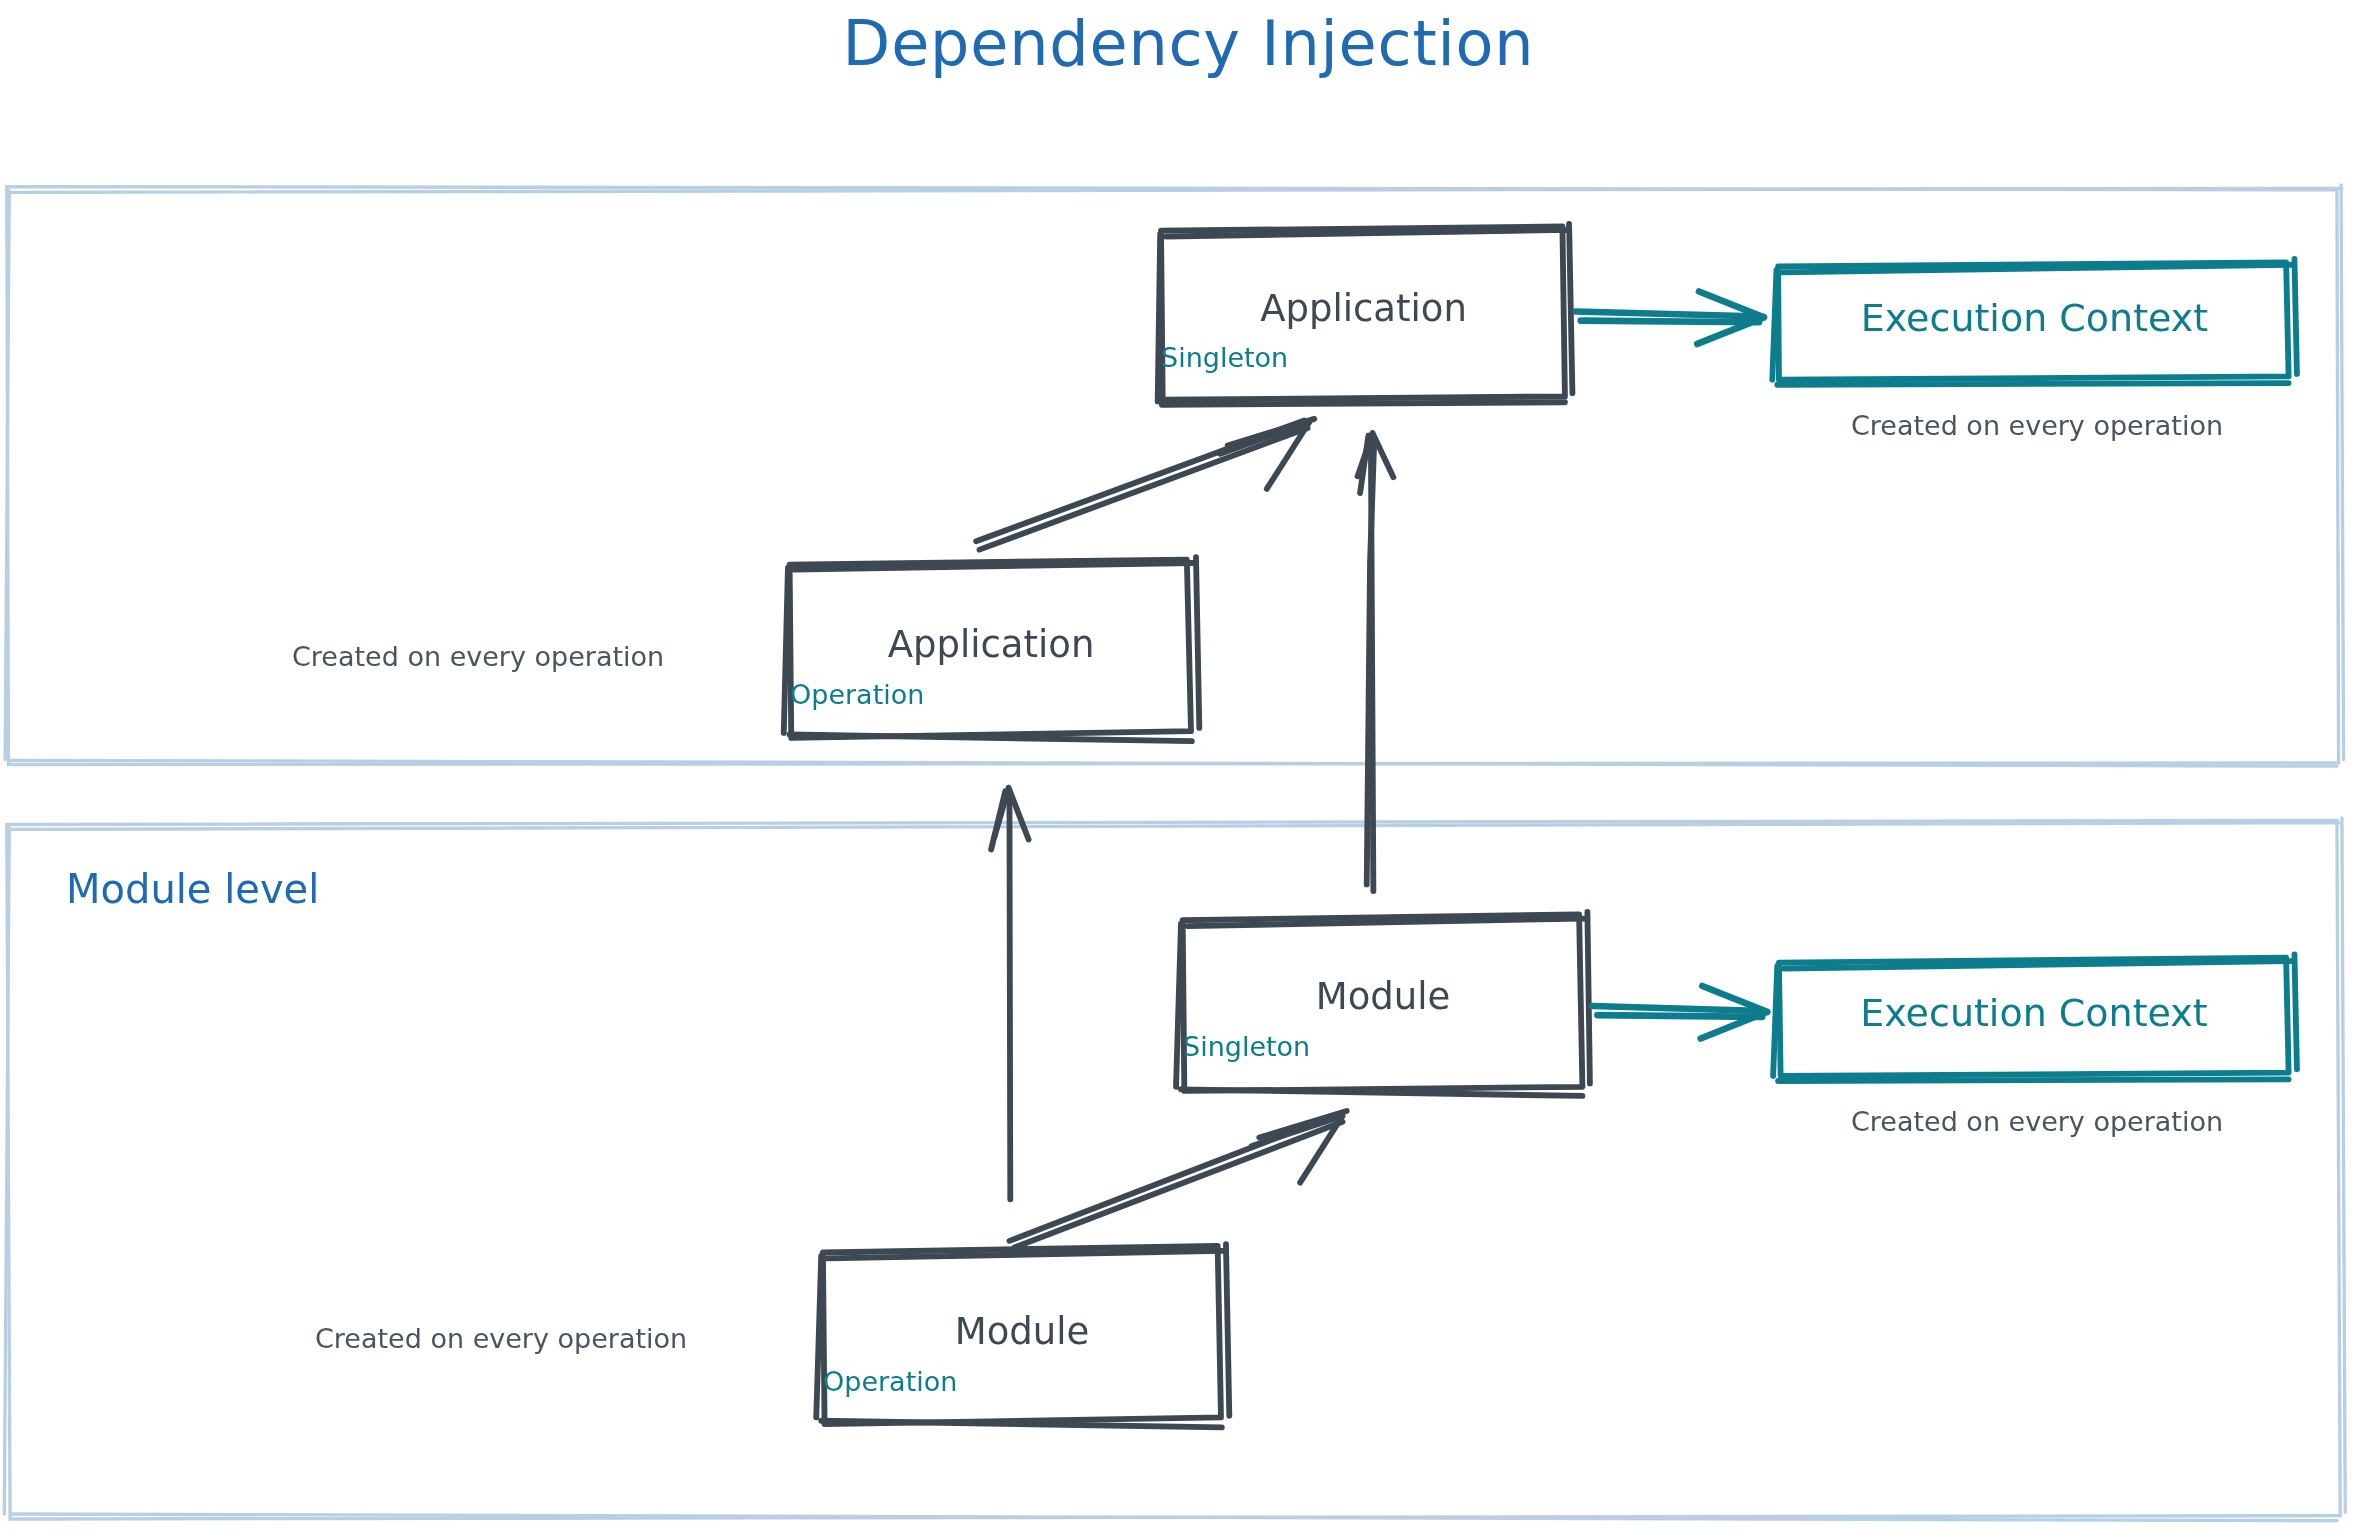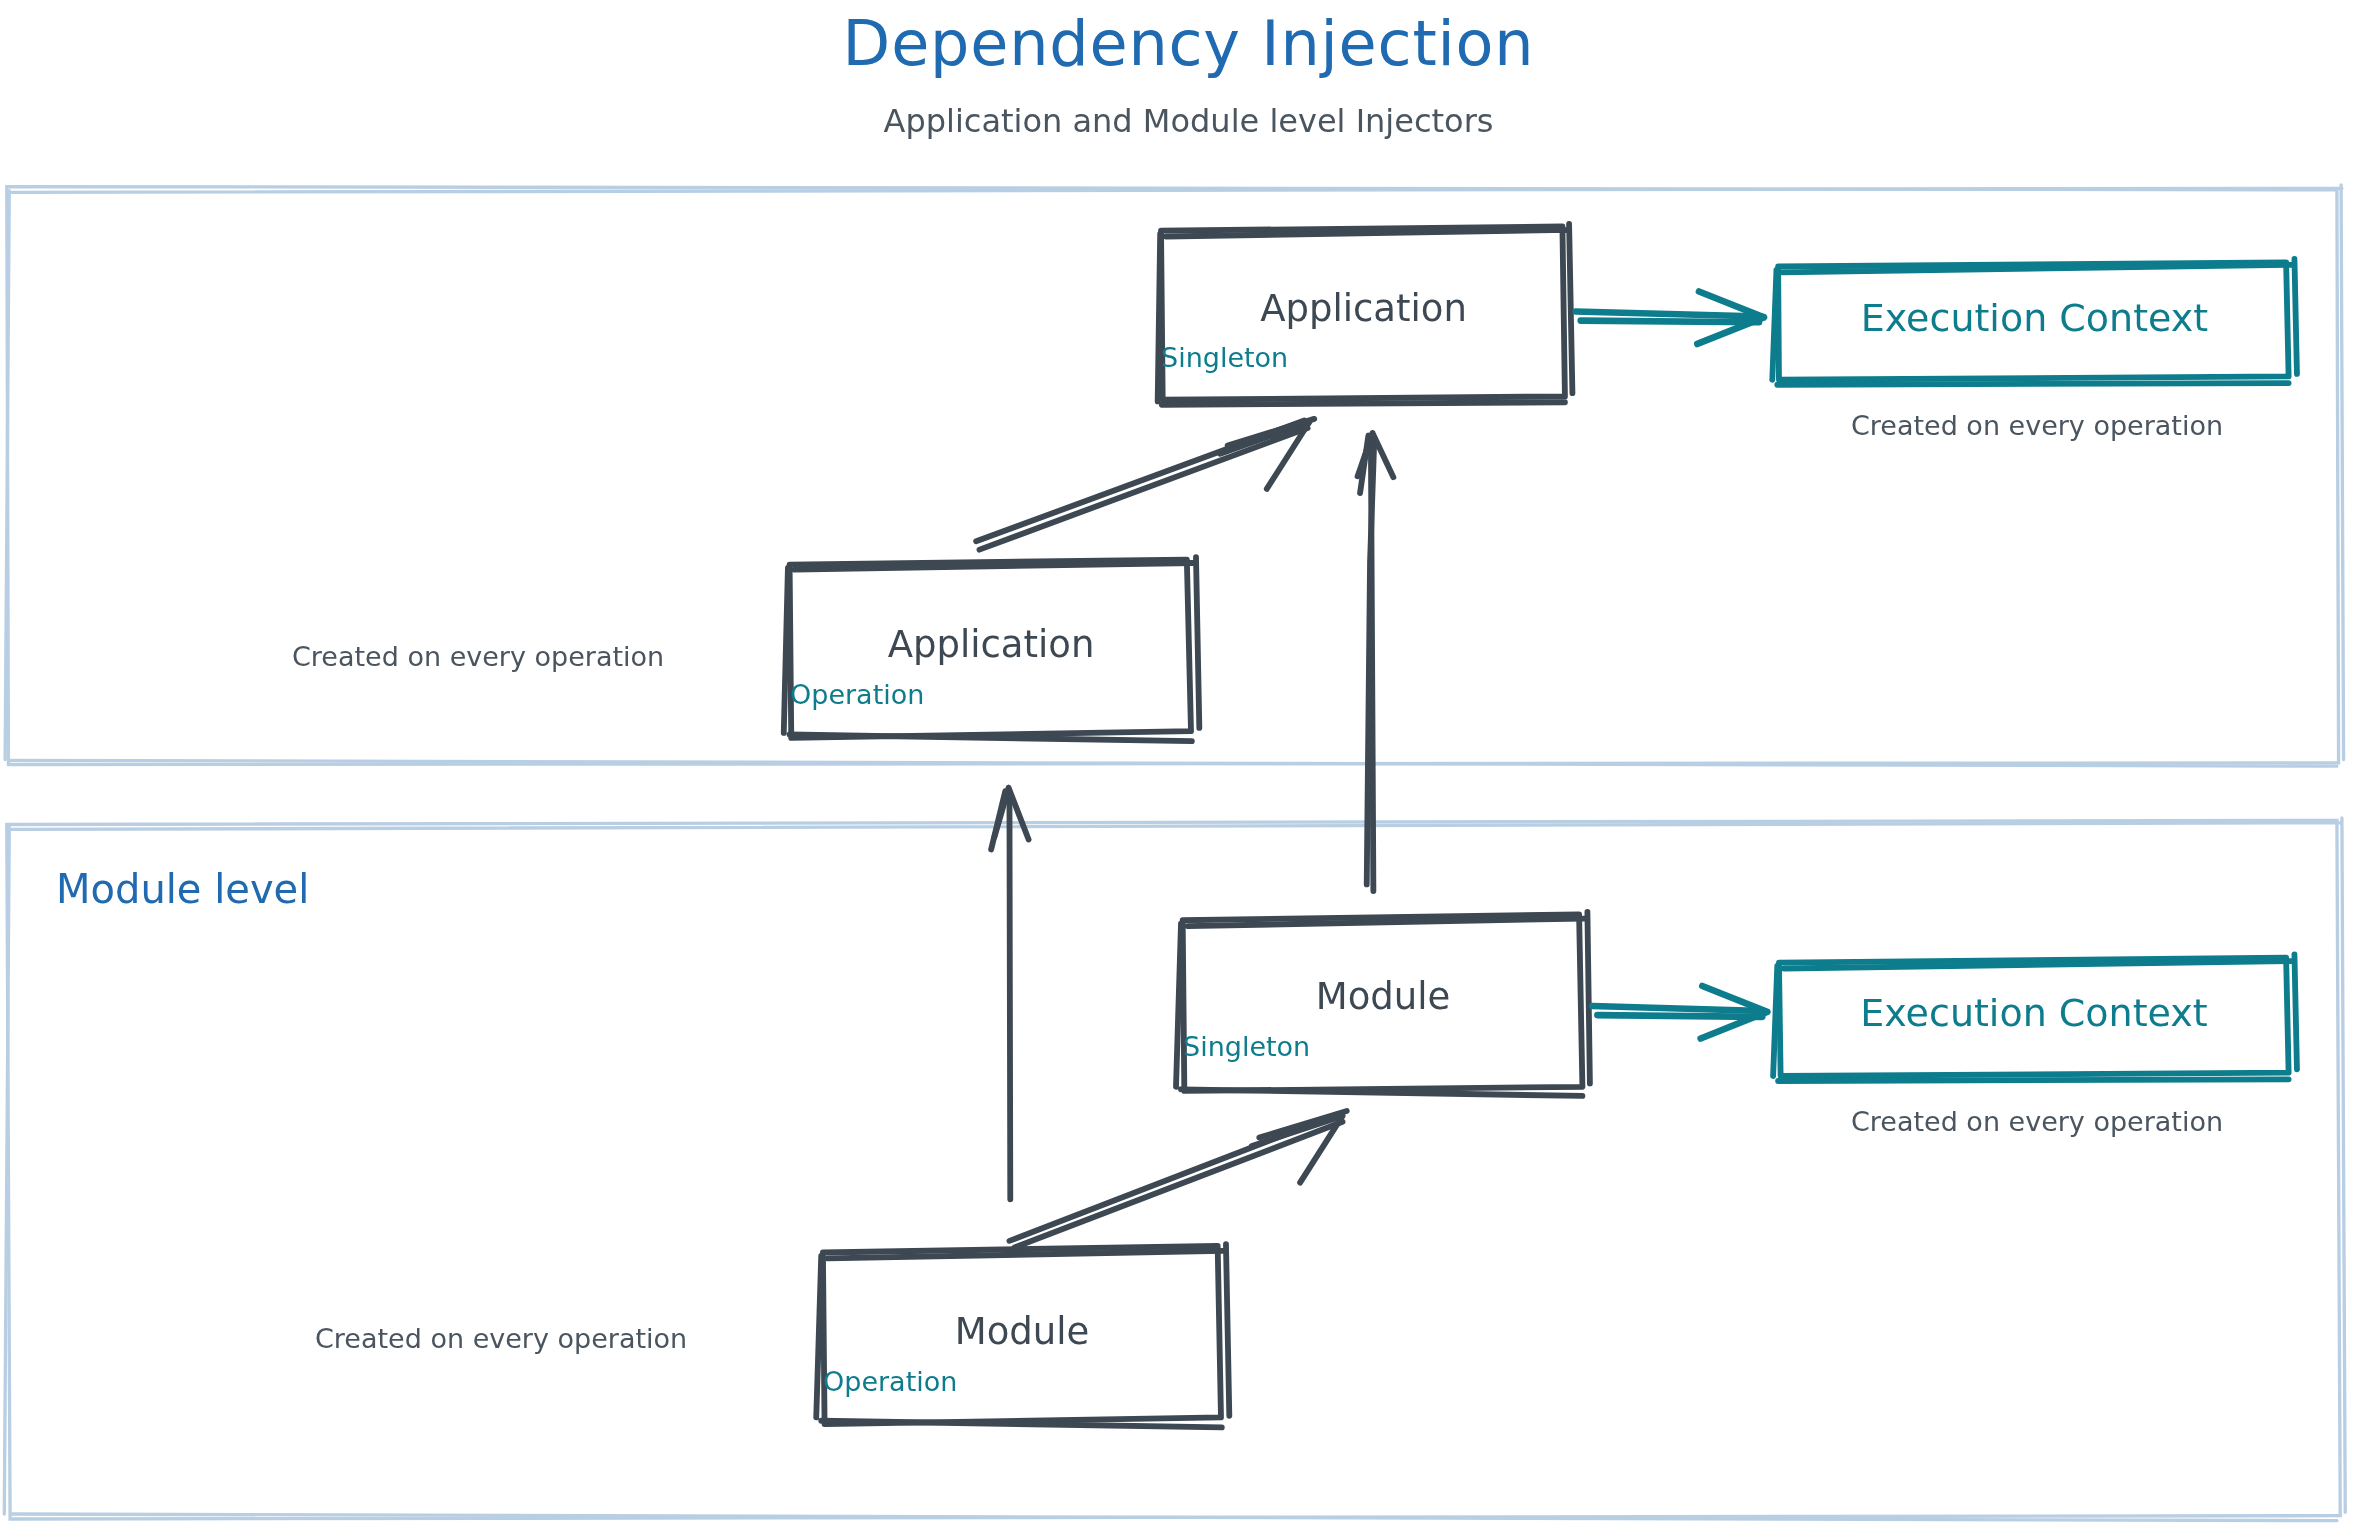--- a/index.html
+++ b/index.html
@@ -159,24 +159,23 @@
 
     <g fill="none" stroke="#0d7c8c" stroke-width="8" stroke-linecap="round" stroke-linejoin="round">
       <path d="M 1912 1208 L 2118 1214"></path>
       <path d="M 1918 1219 L 2116 1221"></path>
       <path d="M 2122 1215 L 2044 1184 M 2122 1215 L 2042 1247"></path>
     </g>
 
   </svg>
 
   <div class="lbl title">Dependency Injection</div>
-  <div class="lbl subtitle">Application and Module level Injectors</div>
 
 
-  <div class="lbl panel-title" style="left:56px; top:866px;">Module level</div>
+  <div class="lbl panel-title" style="left:66px; top:866px;">Module level</div>
 
   <div class="lbl node-main" style="left:1161px; top:287px; width:405px;">Application</div>
   <div class="lbl node-scope" style="left:1161px; top:342px; width:385px;">Singleton</div>
 
   <div class="lbl ec-text" style="left:1779px; top:296px; width:511px;">Execution Context</div>
   <div class="lbl note center" style="left:1762px; top:410px; width:550px;">Created on every operation</div>
 
   <div class="lbl node-main" style="left:790px; top:623px; width:402px;">Application</div>
   <div class="lbl node-scope" style="left:790px; top:679px; width:382px;">Operation</div>
   <div class="lbl note" style="left:292px; top:641px;">Created on every operation</div>

